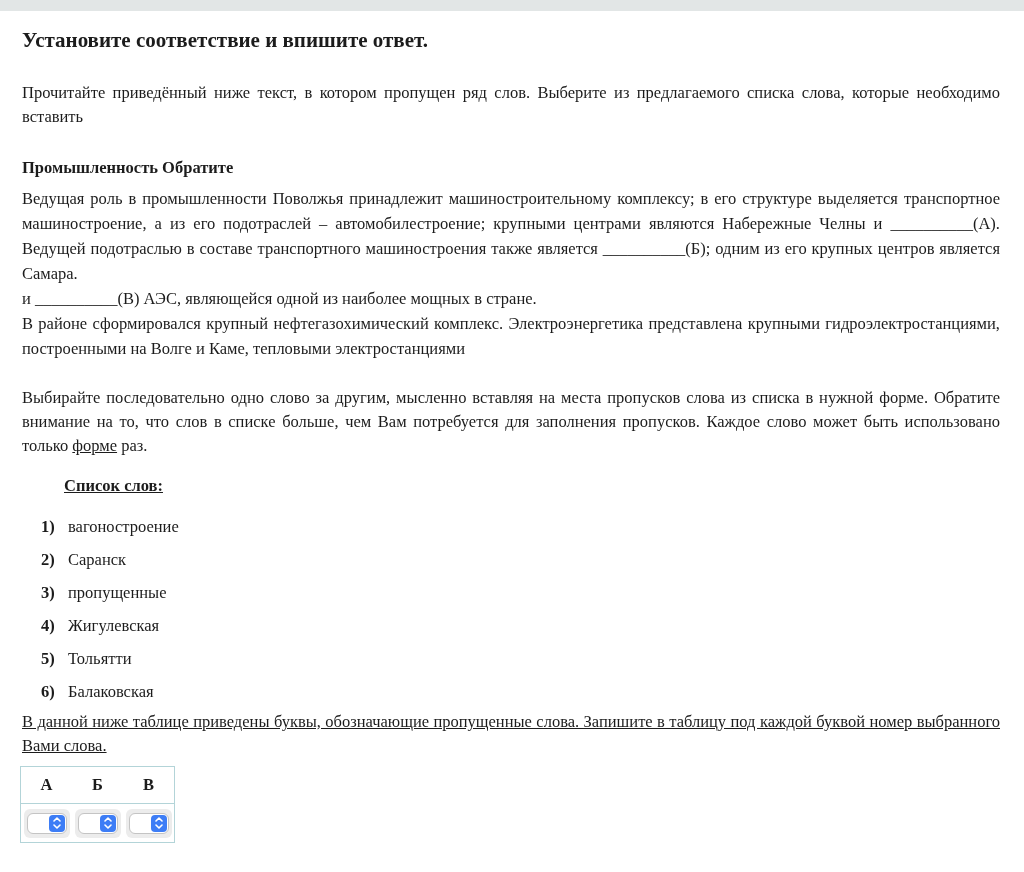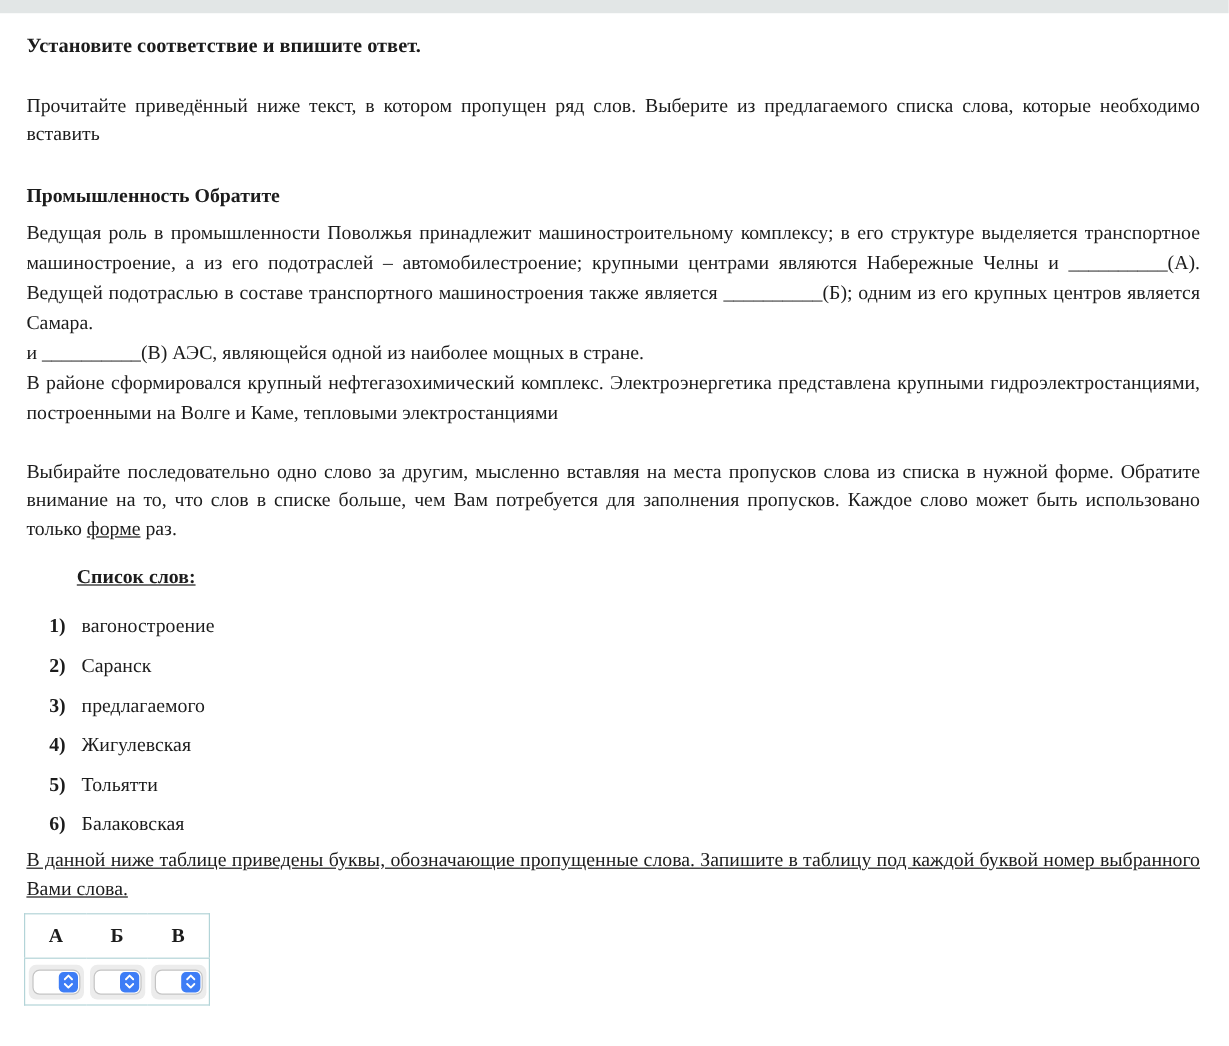--- a/index.html
+++ b/index.html
@@ -17,21 +17,21 @@
   }
   .topbar {
     height: 11px;
     background: #e2e6e6;
   }
   .content {
     padding: 17px 24px 0 22px;
   }
   .q-title {
     font-weight: bold;
-    font-size: 17px;
+    font-size: 21px;
     margin: 0 0 28px 0;
   }
   .para {
     text-align: justify;
     line-height: 24px;
     margin: 0;
   }
   .passage-para {
     text-align: justify;
     line-height: 25px;
@@ -159,21 +159,21 @@
     <li>
       <span class="num">1)</span>
       <span>вагоностроение</span>
     </li>
     <li>
       <span class="num">2)</span>
       <span>Саранск</span>
     </li>
     <li>
       <span class="num">3)</span>
-      <span>предлагаемого</span>
+      <span>пропущенные</span>
     </li>
     <li>
       <span class="num">4)</span>
       <span>Жигулевская</span>
     </li>
     <li>
       <span class="num">5)</span>
       <span>Тольятти</span>
     </li>
     <li>

